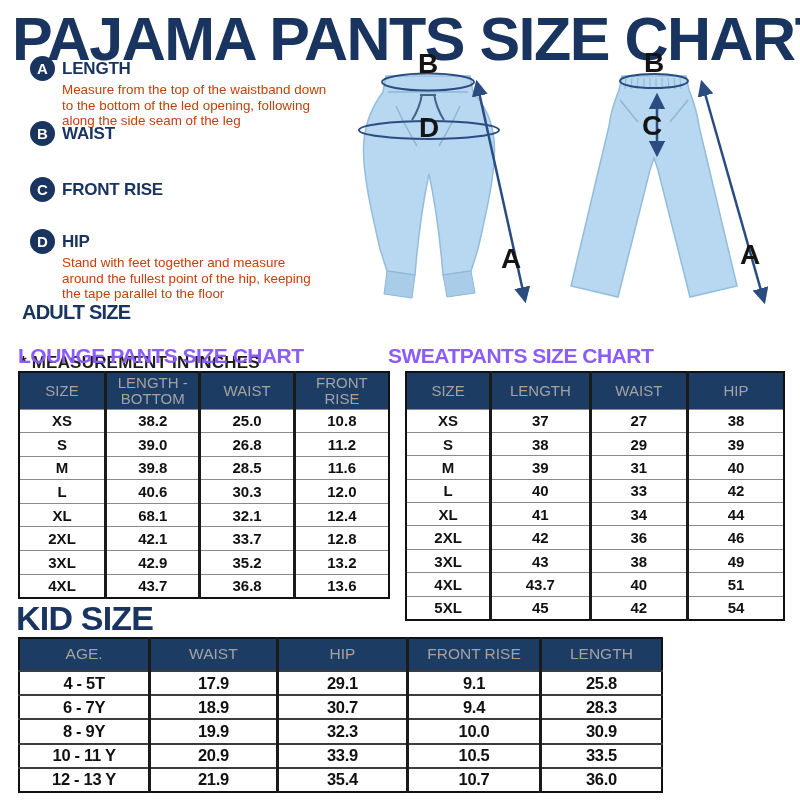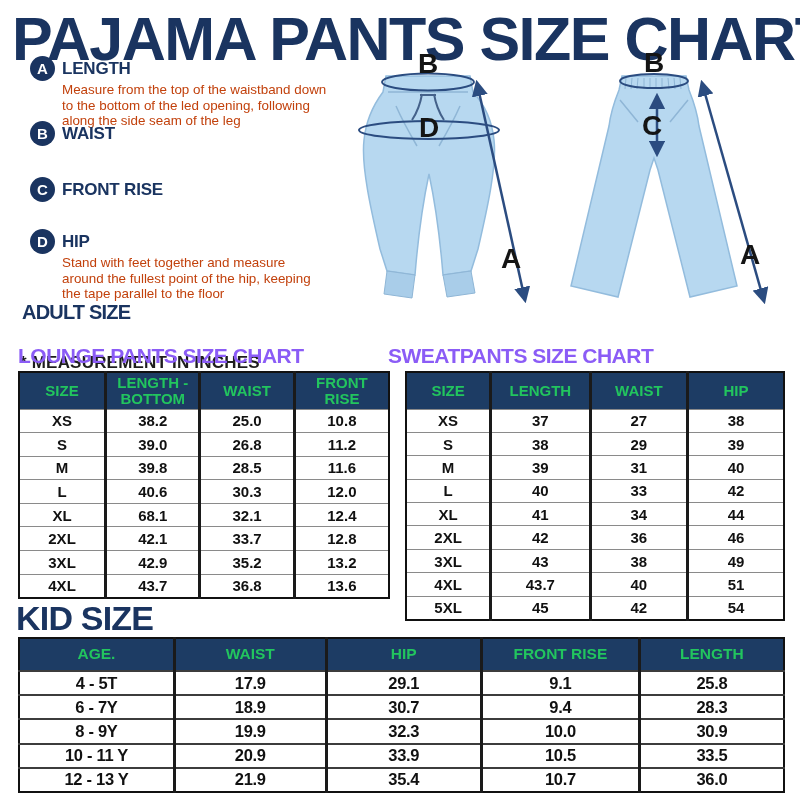--- a/index.html
+++ b/index.html
@@ -20,35 +20,35 @@
   #adult-title { left:22px; top:301px; font-size:20px; }
   #kid-title   { left:16px; top:599px; font-size:34px; }
   .measure-note { position:absolute; font-size:17px; font-weight:700; color:#1d1d1d; letter-spacing:0.2px; white-space:nowrap;margin-top:16px; }
   #adult-note { left:20px; top:337px; }
   #kid-note   { left:146px; top:621px; }
   .table-title { position:absolute; font-size:21px; font-weight:800; color:#8b5cf6; letter-spacing:-0.5px; white-space:nowrap; }
   #lounge-title { left:18px; top:344px; }
   #sweat-title  { left:388px; top:344px; }
 
   table.sizes { position:absolute; border-collapse:collapse; table-layout:fixed; border:2.5px solid #111; background:#fff; }
-  table.sizes th { background:#1d3c64; color:#22c55e; font-size:15px; font-weight:700; line-height:1.05; text-align:center; vertical-align:middle; padding:2px; }
+  table.sizes th { background:#1d3c64; color:#a3a3a3; font-size:15px; font-weight:400; line-height:1.05; text-align:center; vertical-align:middle; padding:2px; }
   table.sizes td { text-align:center; vertical-align:middle; color:#111; padding:0 2px; }
   table.sizes th + th, table.sizes td + td { border-left:3px solid #1a1a1a; }
 
   #lounge-table { left:18px; top:371px; width:372px; }
   #sweat-table  { left:405px; top:371px; width:380px; }
   #lounge-table th, #sweat-table th { height:37px; }
   #lounge-table td { height:23.6px; font-size:15px; font-weight:600; border-top:1.5px solid #8a8a8a; }
   #sweat-table td  { height:23.4px; font-size:15px; font-weight:600; border-top:1.5px solid #8a8a8a; }
   #lounge-table col:nth-child(1) { width:23.4%; } #lounge-table col:nth-child(2) { width:25.5%; }
   #lounge-table col:nth-child(3) { width:25.5%; } #lounge-table col:nth-child(4) { width:25.6%; }
   #sweat-table col:nth-child(1) { width:22.4%; } #sweat-table col:nth-child(2) { width:26.3%; }
   #sweat-table col:nth-child(3) { width:25.8%; } #sweat-table col:nth-child(4) { width:25.5%; }
 
-  #kid-table { left:18px; top:637px; width:767px; }
+  #kid-table { left:18px; top:637px; width:645px; }
   #kid-table th { height:33px; font-size:15.5px; }
   #kid-table td { height:24.2px; font-size:16.5px; font-weight:700; letter-spacing:-0.3px; border-top:2px solid #3c3c3c; }
   #kid-table col:nth-child(1) { width:20.3%; } #kid-table col:nth-child(2) { width:19.8%; }
   #kid-table col:nth-child(3) { width:20.3%; } #kid-table col:nth-child(4) { width:20.6%; }
   #kid-table col:nth-child(5) { width:18.9%; }
 
   .diagram-letter { font-family:"Liberation Sans", sans-serif; font-size:28px; font-weight:800; fill:#141414; text-anchor:middle; }
 </style>
 </head>
 <body>

